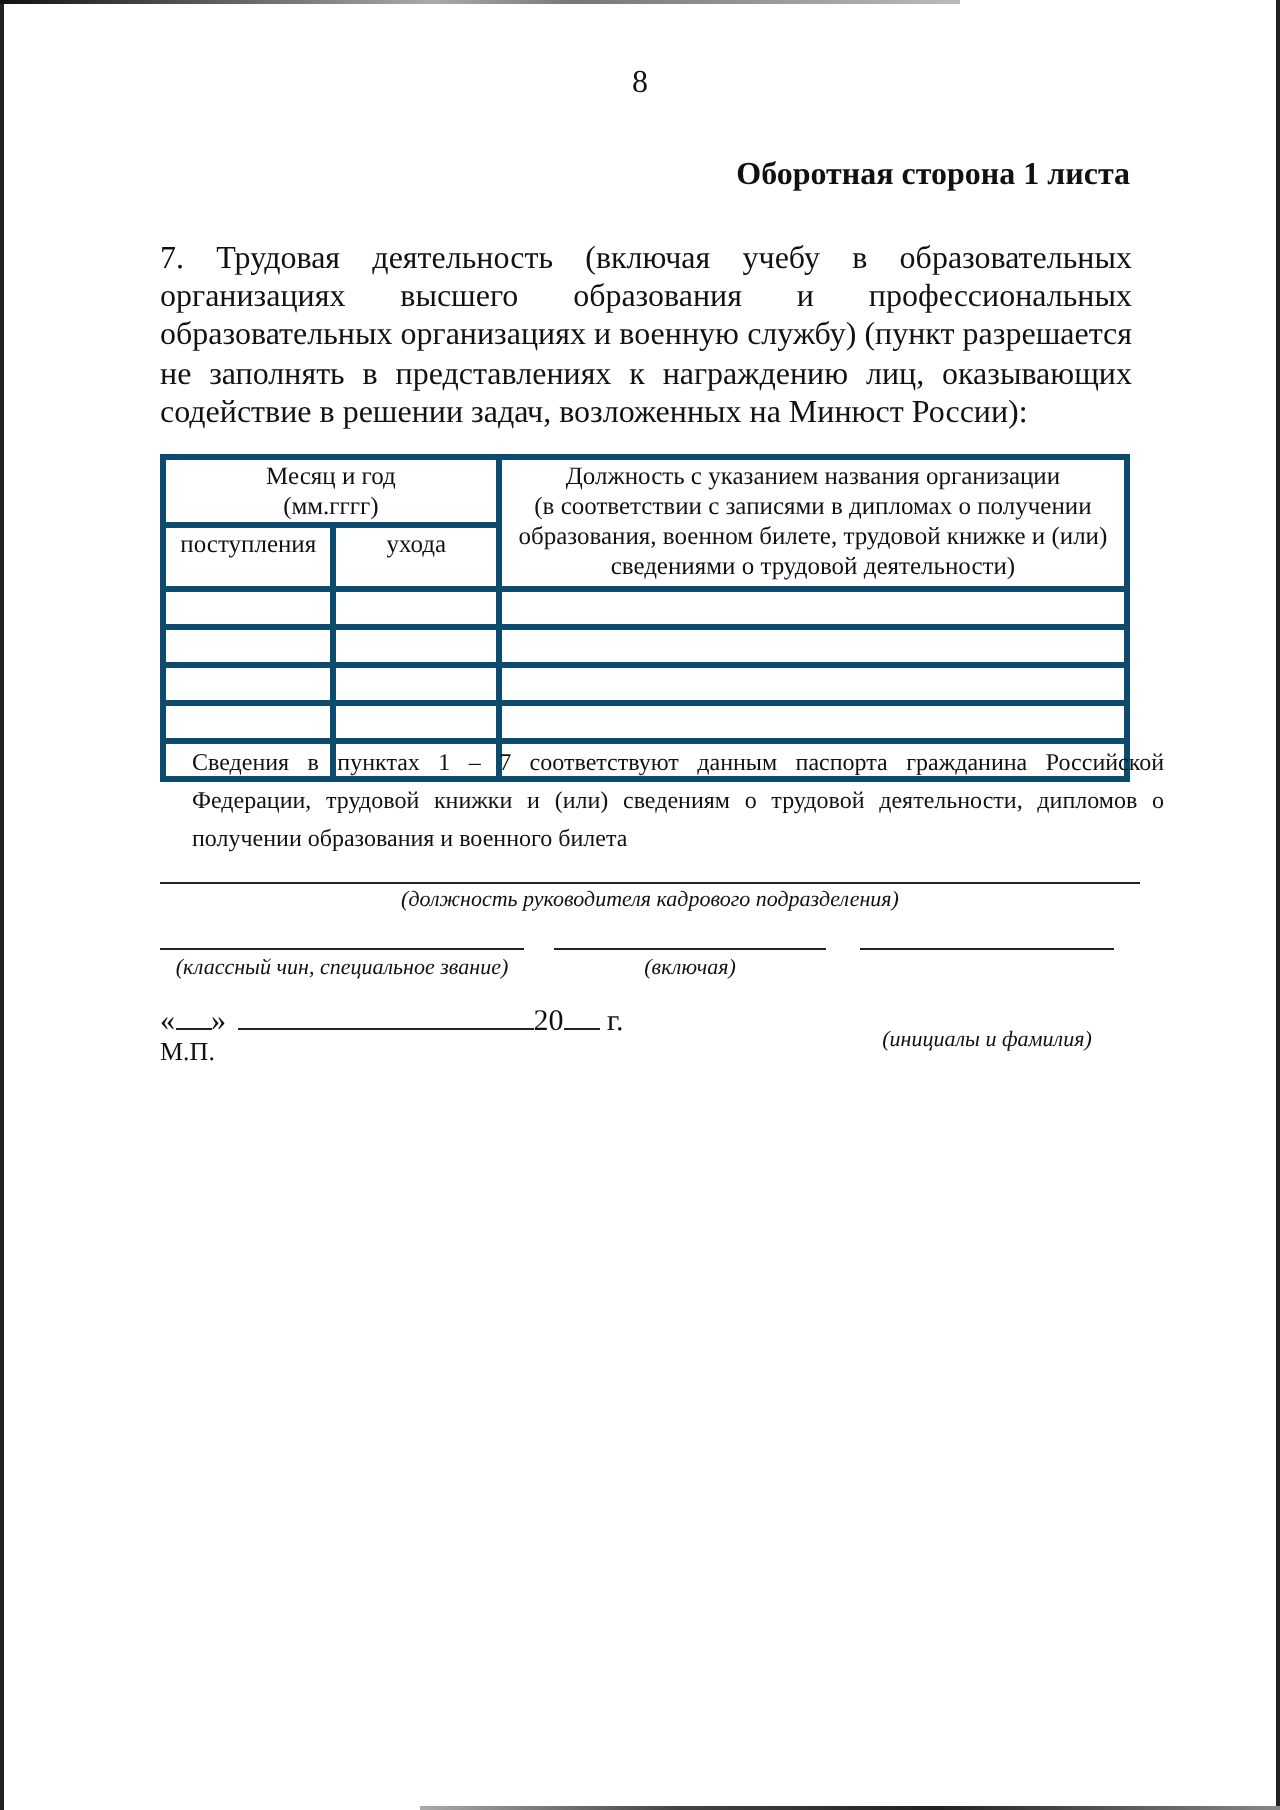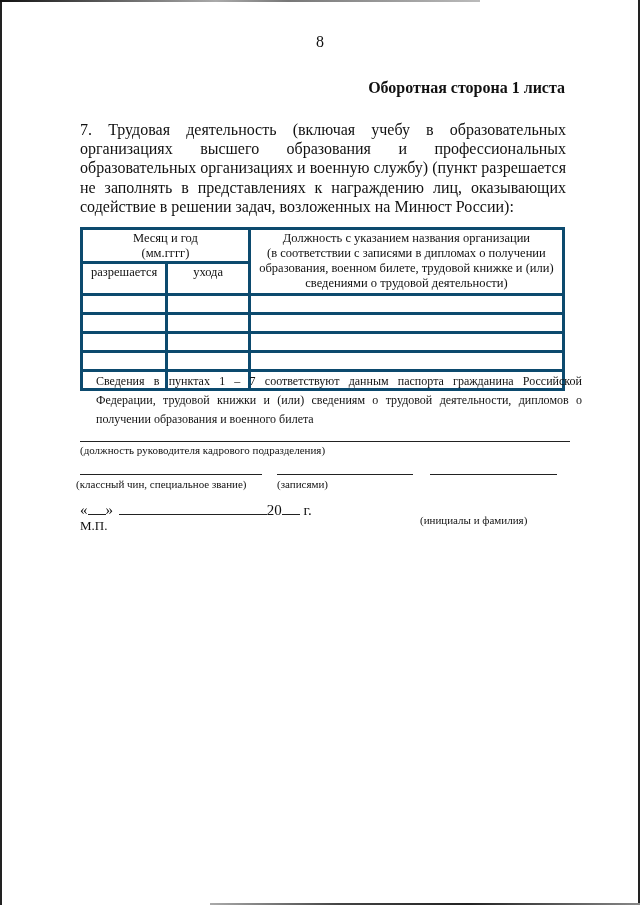--- a/index.html
+++ b/index.html
@@ -36,21 +36,21 @@
   .h-sub { height: 28px; }
   .h-post { padding-top: 1px !important; }
   .data-row td { height: 16px; }
 
   .footnote {
     position: absolute; left: 96px; top: 372px; width: 486px;
     font-size: 12px; line-height: 19.2px; text-align: justify;
   }
 
   .line { position: absolute; height: 1px; background: #222; }
-  .caption { position: absolute; font-size: 11px; text-align: left; }
+  .caption { position: absolute; font-size: 11px; text-align: center; font-style: italic; }
 
   .date-line { position: absolute; left: 80px; top: 500px; font-size: 15px; white-space: nowrap; }
   .blank { display: inline-block; border-bottom: 1px solid #222; height: 14px; vertical-align: baseline; }
   .stamp { position: absolute; left: 80px; top: 518px; font-size: 13px; }
 </style>
 </head>
 <body>
 
 <div class="scan-edge-left"></div>
 <div class="scan-edge-right"></div>
@@ -68,21 +68,21 @@
     <th colspan="2" class="h-month">
       <div>Месяц и год</div>
       <div>(мм.гггг)</div>
     </th>
     <th rowspan="2" class="col3" style="padding:1px 3px 0;">
       <div>Должность с указанием названия организации</div>
       <div>(в соответствии с записями в дипломах о получении образования, военном билете, трудовой книжке и (или) сведениями о трудовой деятельности)</div>
     </th>
   </tr>
   <tr>
-    <th class="col1 h-sub h-post">разрешается</th>
+    <th class="col1 h-sub h-post">поступления</th>
     <th class="col2 h-sub h-post">ухода</th>
   </tr>
   <tr class="data-row">
     <td></td>
     <td></td>
     <td></td>
   </tr>
   <tr class="data-row">
     <td></td>
     <td></td>
@@ -108,21 +108,21 @@
 
 <div class="footnote">Сведения в пунктах 1 – 7 соответствуют данным паспорта гражданина Российской Федерации, трудовой книжки и (или) сведениям о трудовой деятельности, дипломов о получении образования и военного билета</div>
 
 <div class="line" style="left:80px; top:441px; width:490px;"></div>
 <div class="caption" style="left:80px; top:444px; width:490px;">(должность руководителя кадрового подразделения)</div>
 
 <div class="line" style="left:80px; top:474px; width:182px;"></div>
 <div class="caption" style="left:76px; top:478px; width:190px;">(классный чин, специальное звание)</div>
 
 <div class="line" style="left:277px; top:474px; width:136px;"></div>
-<div class="caption" style="left:277px; top:478px; width:136px;">(записями)</div>
+<div class="caption" style="left:277px; top:478px; width:136px;">(включая)</div>
 
 <div class="line" style="left:430px; top:474px; width:127px;"></div>
 <div class="caption" style="left:420px; top:478px; width:147px;margin-top:36px;">(инициалы и фамилия)</div>
 
 <div class="date-line">
   <span>«</span><span class="blank" style="width:18px;"></span><span>»</span>
   <span class="blank" style="width:148px; margin-left:2px;"></span><span>20</span><span class="blank" style="width:18px;"></span>
   <span>г.</span>
 </div>
 <div class="stamp">М.П.</div>

